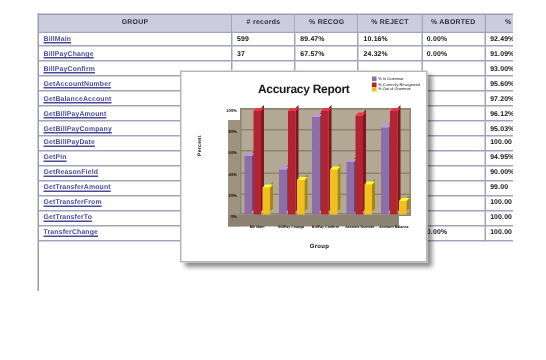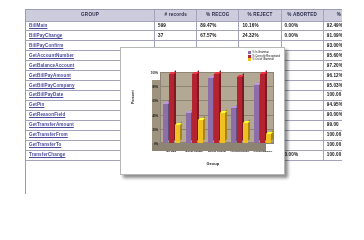--- a/index.html
+++ b/index.html
@@ -256,20 +256,21 @@
             <td class="num">0.00%</td>
             <td class="num">0.00%</td>
             <td class="num">100.00</td>
           </tr>
         </tbody>
     </table>
   </div>
 
   <div class="chart-float">
 
+    <div class="chart-title">Accuracy Report</div>
 
     <div class="legend" id="legend">
         <div class="legend-row">
           <span class="legend-sw" style="background: rgb(141, 110, 168);"></span>
           <span class="legend-label">% In Grammar</span>
         </div>
         <div class="legend-row">
           <span class="legend-sw" style="background: rgb(179, 36, 48);"></span>
           <span class="legend-label">% Correctly Recognized</span>
         </div>

